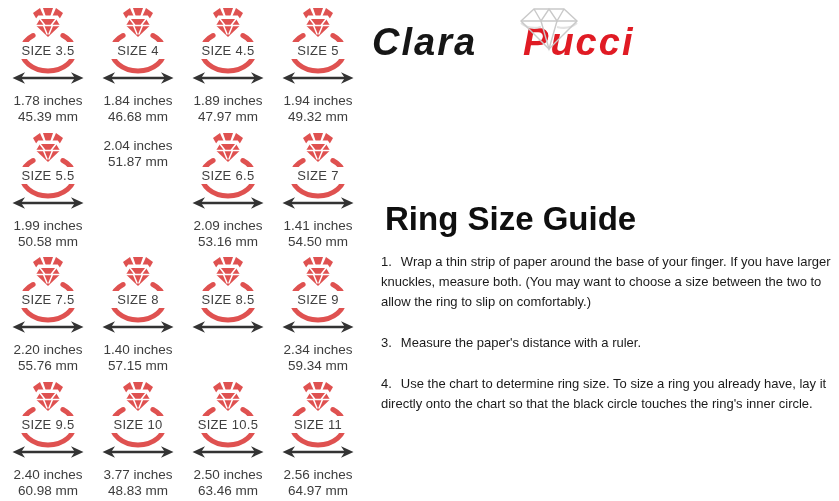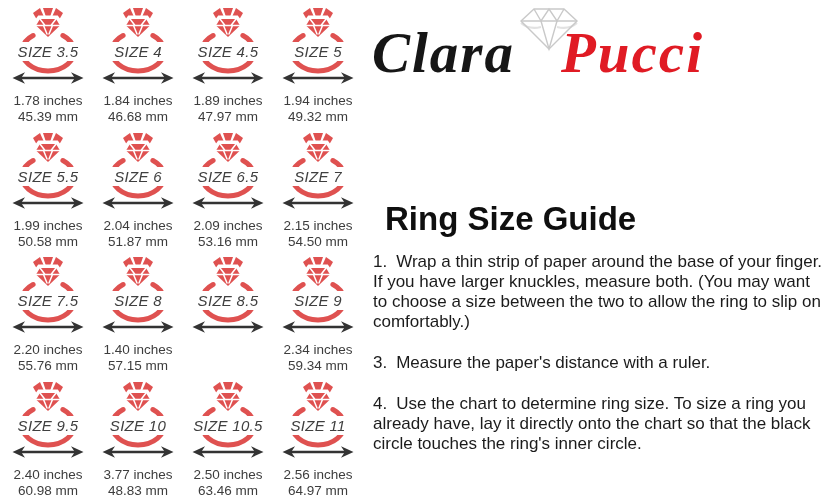--- a/index.html
+++ b/index.html
@@ -24,44 +24,44 @@
   .ring-svg{display:block; width:84px; height:80px;}
   .band{fill:none; stroke:var(--ring-red); stroke-width:5; stroke-linecap:round;}
   .gem{fill:var(--ring-red); stroke:none;}
   .halo{fill:#fff; stroke:#fff; stroke-width:3;}
   .facet{fill:none; stroke:#fff; stroke-width:1.5; stroke-linecap:round;}
   .arrow line{stroke:var(--arrow-dark); stroke-width:2.4;}
   .arrow polygon{fill:var(--arrow-dark);}
   .size-label{
     position:absolute; left:50%; top:37px; transform:translateX(-50%);
     background:#fff; min-width:56px; padding:1px 2px; white-space:nowrap;
-    font-size:15px; letter-spacing:.3px; color:var(--label-text);font-style:italic;
+    font-size:13px; letter-spacing:.3px; color:var(--label-text);
   }
   .measure{margin-top:8px; font-size:13.5px; line-height:16px; color:var(--measure-text);}
 
   
   .logo{
     position:absolute; left:372px; top:22px; white-space:nowrap;
-    font-family:Liberation Serif, serif; font-style:italic; font-weight:bold;
-    font-size:57px; letter-spacing:2px; color:var(--logo-black); line-height:1.1;
+    font-family:Liberation Sans, sans-serif; font-style:italic; font-weight:bold;
+    font-size:38px; letter-spacing:2px; color:var(--logo-black); line-height:1.1;
   }
   .logo-second{color:var(--logo-red); margin-left:46px;}
   .logo-diamond{position:absolute; left:519px; top:4px;}
   .logo-diamond path, .logo-diamond polygon, .logo-diamond line{
     fill:none; stroke:var(--diamond-gray); stroke-width:1.4;
   }
   .logo-diamond .swoosh{stroke:#E2E2E2; stroke-width:2.2;}
 
   
   .title{
     position:absolute; left:381px; top:196px; margin:4px;
     font-size:33px; font-weight:bold; color:var(--heading-text); line-height:1.15;
   }
-  .steps{position:absolute; left:373px; top:252px; width:452px;
-    font-size:17px; line-height:20px; color:var(--body-text);}
+  .steps{position:absolute; left:381px; top:252px; width:452px;
+    font-size:13px; line-height:20px; color:var(--body-text);}
   .steps p{margin:0 0 21px 0;}
   .steps .num{margin-right:9px;}
 </style>
 </head>
 <body>
 
 <div class="canvas">
 
   <div class="grid" id="grid">
     <div class="cell">
@@ -198,41 +198,20 @@
         </svg>
         <span class="size-label">SIZE 5.5</span>
       </div>
       <div class="measure">
         <div>1.99 inches</div>
         <div>50.58 mm</div>
       </div>
     </div>
 
     <div class="cell">
-      <div class="ring-wrap">
-        <svg class="ring-svg" viewBox="0 0 84 80" aria-hidden="true">
-          <g>
-            <polygon class="gem" points="37,3 47,3 44,12 40,12"></polygon>
-            <polygon class="gem" points="27,8 34,3 38,12 31,15"></polygon>
-            <polygon class="gem" points="57,8 50,3 46,12 53,15"></polygon>
-          </g>
-          <path class="band" d="M 27.1,30.5 A 26,19.5 0 1 0 56.9,30.5"></path>
-          <g>
-            <polygon class="halo" points="27.5,19.5 33,12 51,12 56.5,19.5 42,34.5"></polygon>
-            <polygon class="gem" points="30,20.5 34,14 50,14 54,20.5 42,32"></polygon>
-            <path class="facet" d="M30,20.5 H54 M34,14 L39,20.5 M50,14 L45,20.5 M37.5,20.5 L41,29 M46.5,20.5 L43,29"></path>
-          </g>
-          <g class="arrow">
-            <line x1="15" y1="73" x2="69" y2="73"></line>
-            <polygon points="6.5,73 19,67.3 15.2,73 19,78.7"></polygon>
-            <polygon points="77.5,73 65,67.3 68.8,73 65,78.7"></polygon>
-          </g>
-        </svg>
-        <span class="size-label">SIZE 6</span>
-      </div>
       <div class="measure">
         <div>2.04 inches</div>
         <div>51.87 mm</div>
       </div>
     </div>
 
     <div class="cell">
       <div class="ring-wrap">
         <svg class="ring-svg" viewBox="0 0 84 80" aria-hidden="true">
           <g>
@@ -276,21 +255,21 @@
           </g>
           <g class="arrow">
             <line x1="15" y1="73" x2="69" y2="73"></line>
             <polygon points="6.5,73 19,67.3 15.2,73 19,78.7"></polygon>
             <polygon points="77.5,73 65,67.3 68.8,73 65,78.7"></polygon>
           </g>
         </svg>
         <span class="size-label">SIZE 7</span>
       </div>
       <div class="measure">
-        <div>2.15 inches</div>
+        <div>1.41 inches</div>
         <div>54.50 mm</div>
       </div>
     </div>
 
     <div class="cell">
       <div class="ring-wrap">
         <svg class="ring-svg" viewBox="0 0 84 80" aria-hidden="true">
           <g>
             <polygon class="gem" points="37,3 47,3 44,12 40,12"></polygon>
             <polygon class="gem" points="27,8 34,3 38,12 31,15"></polygon>

